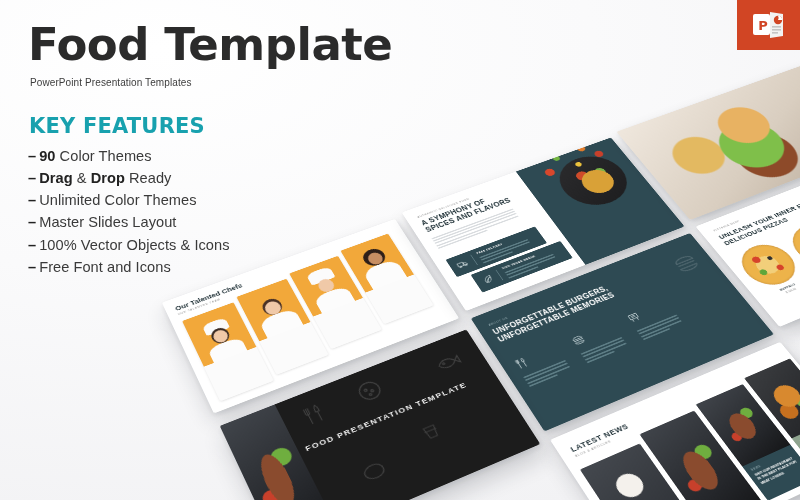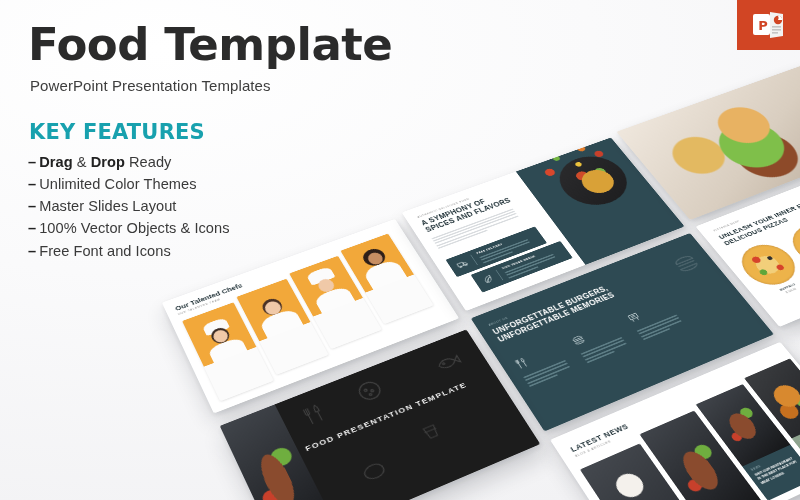--- a/index.html
+++ b/index.html
@@ -12,21 +12,21 @@
   }
   #root{position:absolute;inset:0;overflow:hidden;background:
      radial-gradient(120% 100% at 20% 10%, #ffffff 0%, #fafafb 45%, #f2f2f4 100%);}
 
   
   .left-panel{position:absolute;left:28px;top:22px;width:400px;z-index:40;}
   .title{
     font-size:45px;line-height:1.02;font-weight:700;letter-spacing:-0.5px;
     color:#2b2b2b;margin:0 0 9px 0;font-family:"DejaVu Sans", sans-serif;
   }
-  .subtitle{font-size:15px;color:#3d3d3d;margin:0 0 26px 2px;letter-spacing:.1px;}
+  .subtitle{font-size:10px;color:#3d3d3d;margin:0 0 26px 2px;letter-spacing:.1px;}
   .kf-head{
     font-size:21px;font-weight:700;color:#18a1ae;letter-spacing:.2px;margin:0 0 7px 1px;
     font-family:"DejaVu Sans", sans-serif;
   }
   ul.features{list-style:none;margin:0;padding:0;}
   ul.features li{
     font-size:14.6px;color:#3a3a3a;line-height:1.52;white-space:nowrap;letter-spacing:.05px;
   }
   ul.features li .dash{font-weight:700;color:#222;margin-right:3px;}
   ul.features li b{font-weight:700;color:#222;}
@@ -361,20 +361,21 @@
       </div>
 
     </div>
   </div>
 
   <div class="left-panel">
     <h1 class="title">Food Template</h1>
     <p class="subtitle">PowerPoint Presentation Templates</p>
     <h2 class="kf-head">KEY FEATURES</h2>
     <ul class="features" id="feature-list">
+        <li><span class="dash">–</span><b>90</b><span> Color Themes</span></li>
         <li><span class="dash">–</span><b>Drag</b><span> &amp; </span><b>Drop</b><span> Ready</span></li>
         <li><span class="dash">–</span><span>Unlimited Color Themes</span></li>
         <li><span class="dash">–</span><span>Master Slides Layout</span></li>
         <li><span class="dash">–</span><span>100% Vector Objects &amp; Icons</span></li>
         <li><span class="dash">–</span><span>Free Font and Icons</span></li>
       </ul>
   </div>
 
   <div class="ppt-badge">
     <svg width="34" height="30" viewBox="0 0 34 30">

